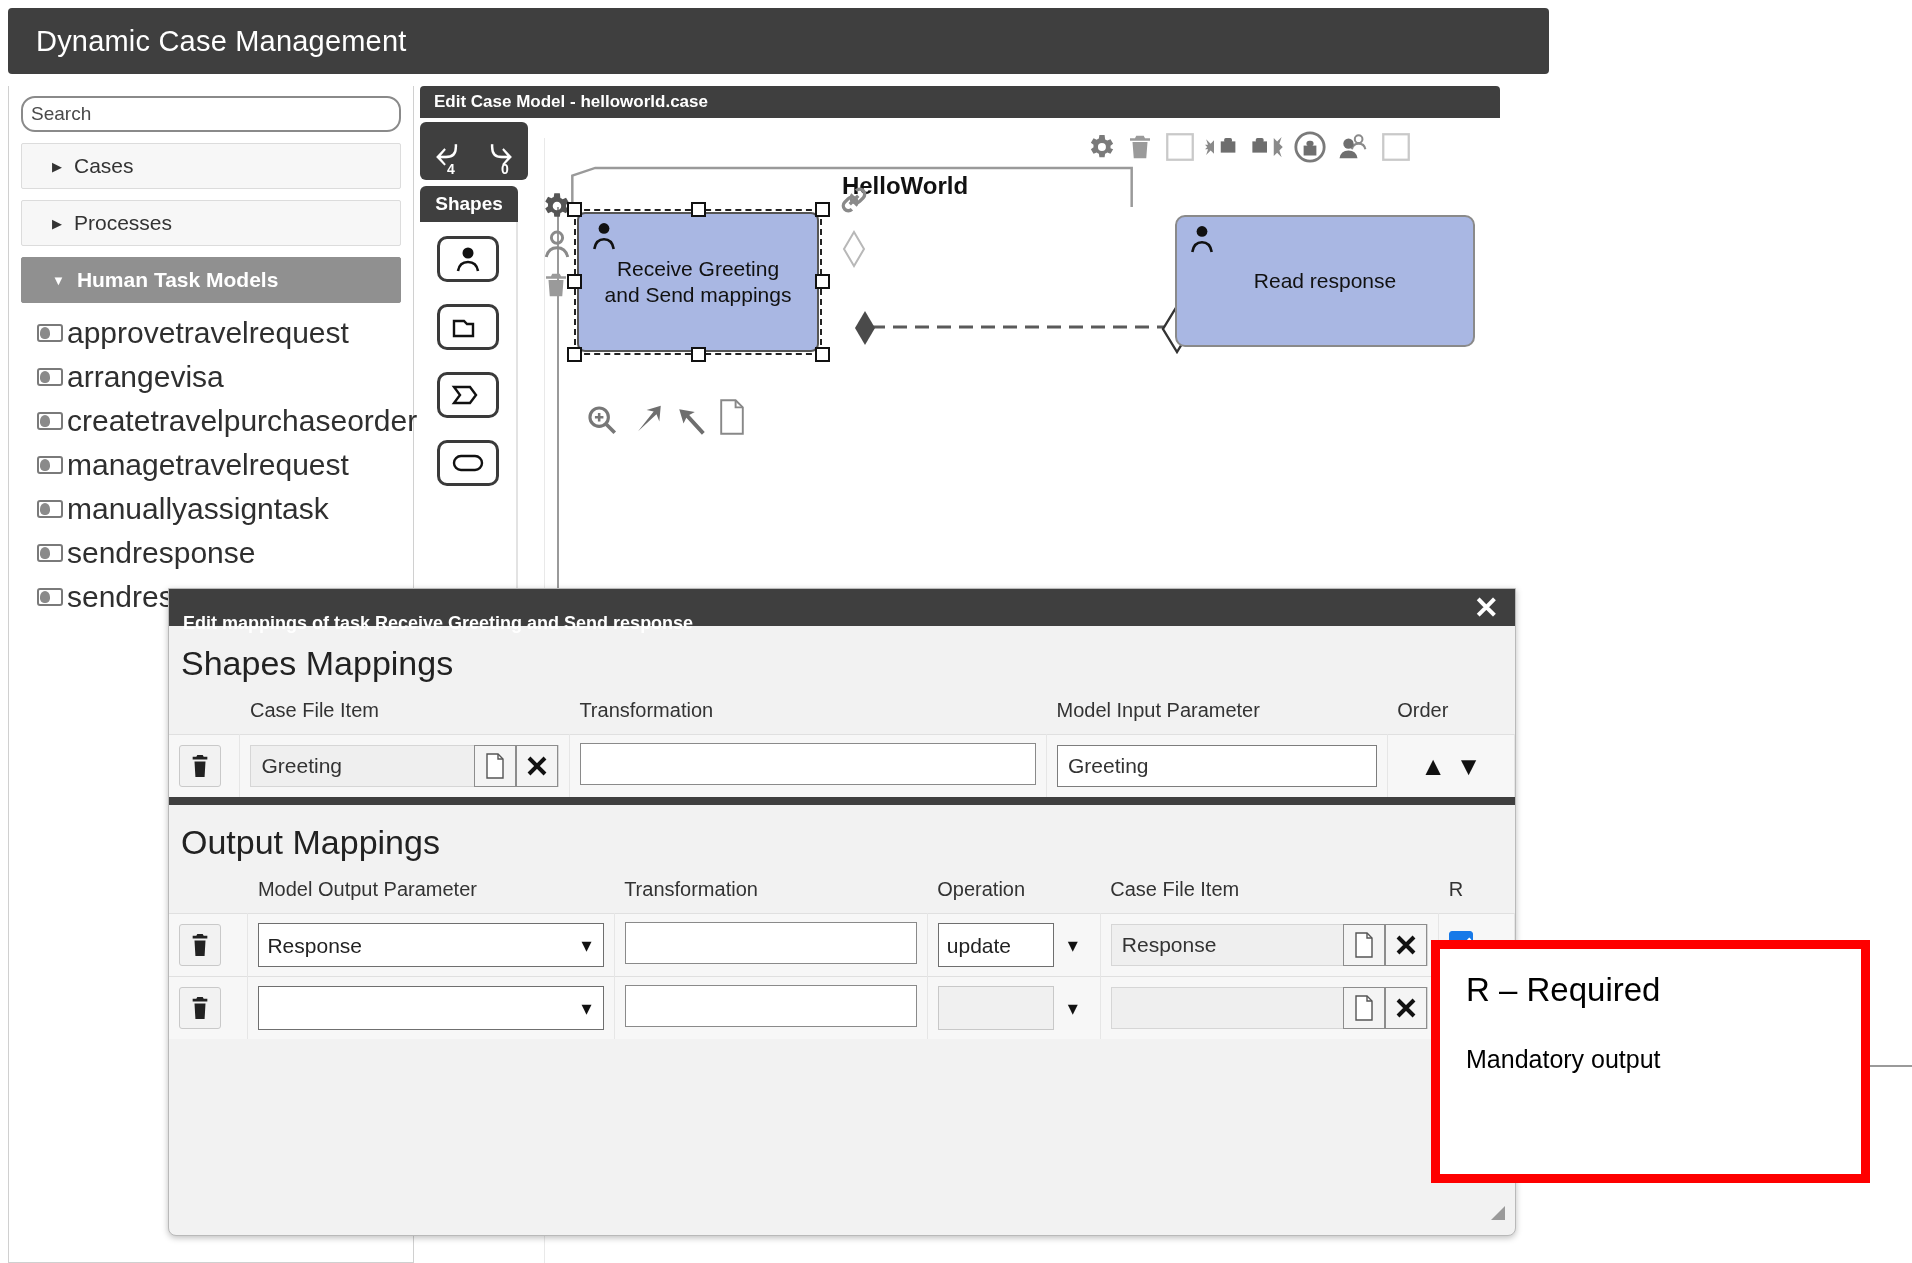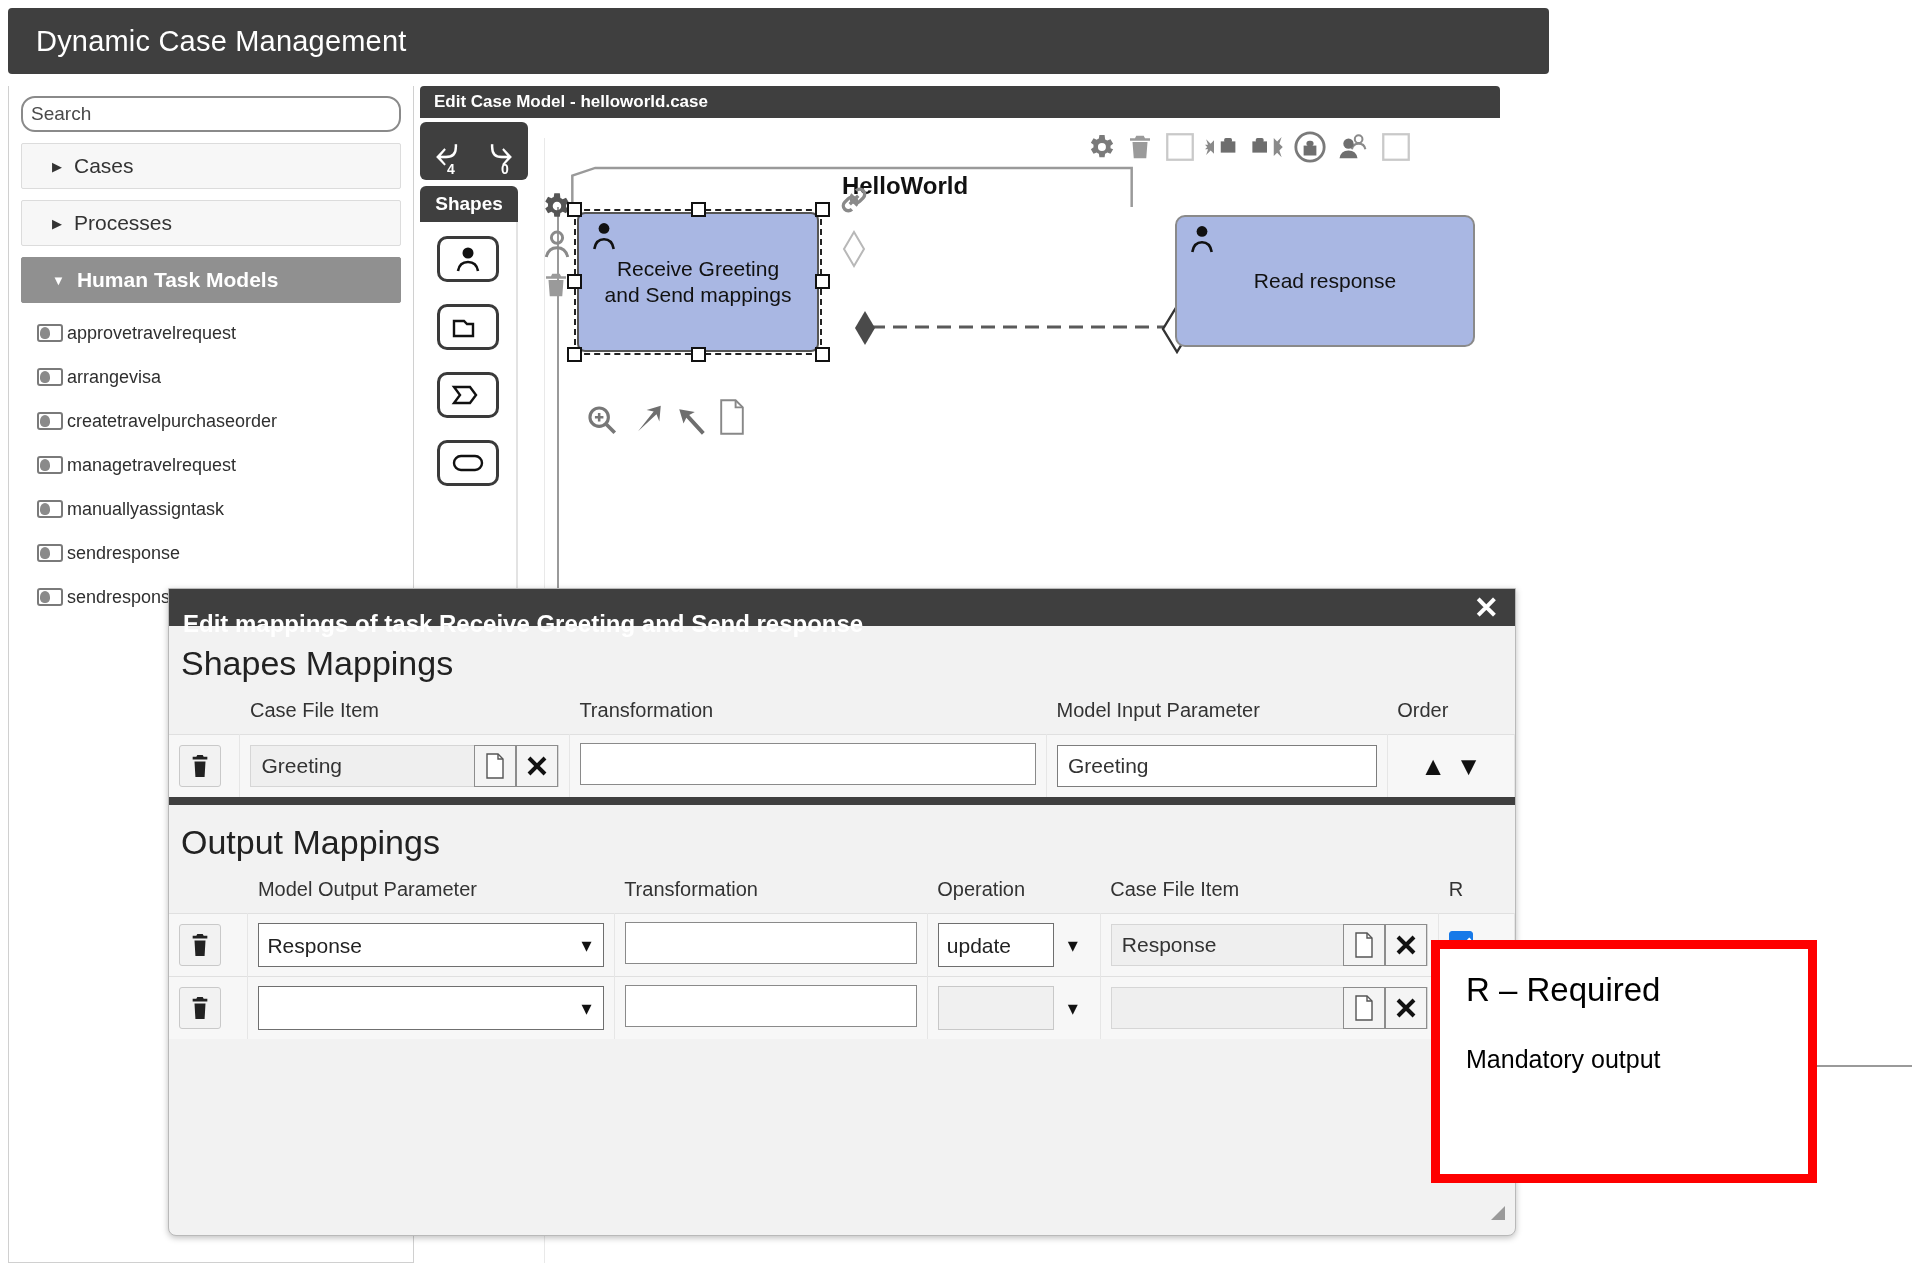--- a/index.html
+++ b/index.html
@@ -46,21 +46,21 @@
     display:flex; align-items:center; font-size: 21px; color:#333; padding-left: 30px;
     border-radius: 2px;
   }
   .tree-node.selected { background: #909090; border-color:#909090; color:#fff; font-weight:bold; }
   .tri { display:inline-block; margin-right: 12px; font-size: 13px; line-height: 1; }
   .tri.right::before { content: "\25B6"; }
   .tri.down::before  { content: "\25BC"; }
   .leaf-list { margin-top: 8px; }
   .leaf {
     display:flex; align-items:center; height: 44px; padding-left: 16px;
-    font-size: 18px; color:#2f2f2f;
+    font-size: 30px; color:#2f2f2f;
   }
   .leaf-icon {
     width: 26px; height: 18px; margin-right: 4px; flex: 0 0 auto;
     border: 2px solid #7a7a7a; border-radius: 3px; background: #fff;
     position: relative;
   }
   .leaf-icon::before {
     content:""; position:absolute; left:1px; top:1px; width:10px; height:12px;
     border-radius: 50% 50% 40% 40%; background:#8a8a8a;
   }
@@ -148,21 +148,21 @@
   
   .dialog {
     position:absolute; left: 168px; top: 588px; width: 1348px; height: 648px;
     background: #f2f2f2; border: 1px solid #b9b9b9; border-radius: 0 0 8px 8px;
     box-shadow: 0 2px 6px rgba(0,0,0,.25);
   }
   .dialog-title {
     height: 37px; background:#3f3f3f; display:flex; align-items:center;
     justify-content:space-between; padding: 0 16px 0 14px;
   }
-  .dialog-title-text { color:#fff; font-size: 24px; font-weight:bold;margin-top:32px; }
+  .dialog-title-text { color:#fff; font-size: 18px; font-weight:bold;margin-top:32px; }
   .dialog-close { color:#fff; font-size: 30px; font-weight: bold; line-height: 1; }
   .dlg-section-title { font-size: 34px; color:#222; padding: 18px 0 0 12px; font-weight: normal; }
   .map-table { width: 100%; border-collapse: collapse; margin-top: 10px; }
   .map-table th {
     font-size: 20px; font-weight: normal; color:#333; text-align:left;
     padding: 6px 10px 12px 10px; background: #f2f2f2;
   }
   .map-table td {
     padding: 8px 10px; border-top: 1px solid #e0e0e0; border-right: 1px solid #e6e6e6;
     background: #f2f2f2; vertical-align: middle;
@@ -210,21 +210,21 @@
   .cb.checked { background: #1779e8; border-color:#1779e8; }
   .cb.checked::after {
     content:""; position:absolute; left: 7px; top: 2px; width: 7px; height: 14px;
     border: solid #fff; border-width: 0 3px 3px 0; transform: rotate(42deg);
   }
   .divider-bar { height: 8px; background:#3f3f3f; }
   .resize-grip { position:absolute; right: 8px; bottom: 8px; color:#9a9a9a; font-size: 20px; }
 
   
   .annotation {
-    position:absolute; left: 1431px; top: 940px; width: 386px; height: 243px;
+    position:absolute; left: 1431px; top: 940px; width: 439px; height: 243px;
     border: 9px solid #fe0000; background:#fff;
     padding: 22px 26px;
   }
   .ann-title { font-size: 33px; color:#000; }
   .ann-sub { font-size: 25px; color:#000; margin-top: 36px; }
 </style>
 </head>
 <body>
 
 <div id="root">

